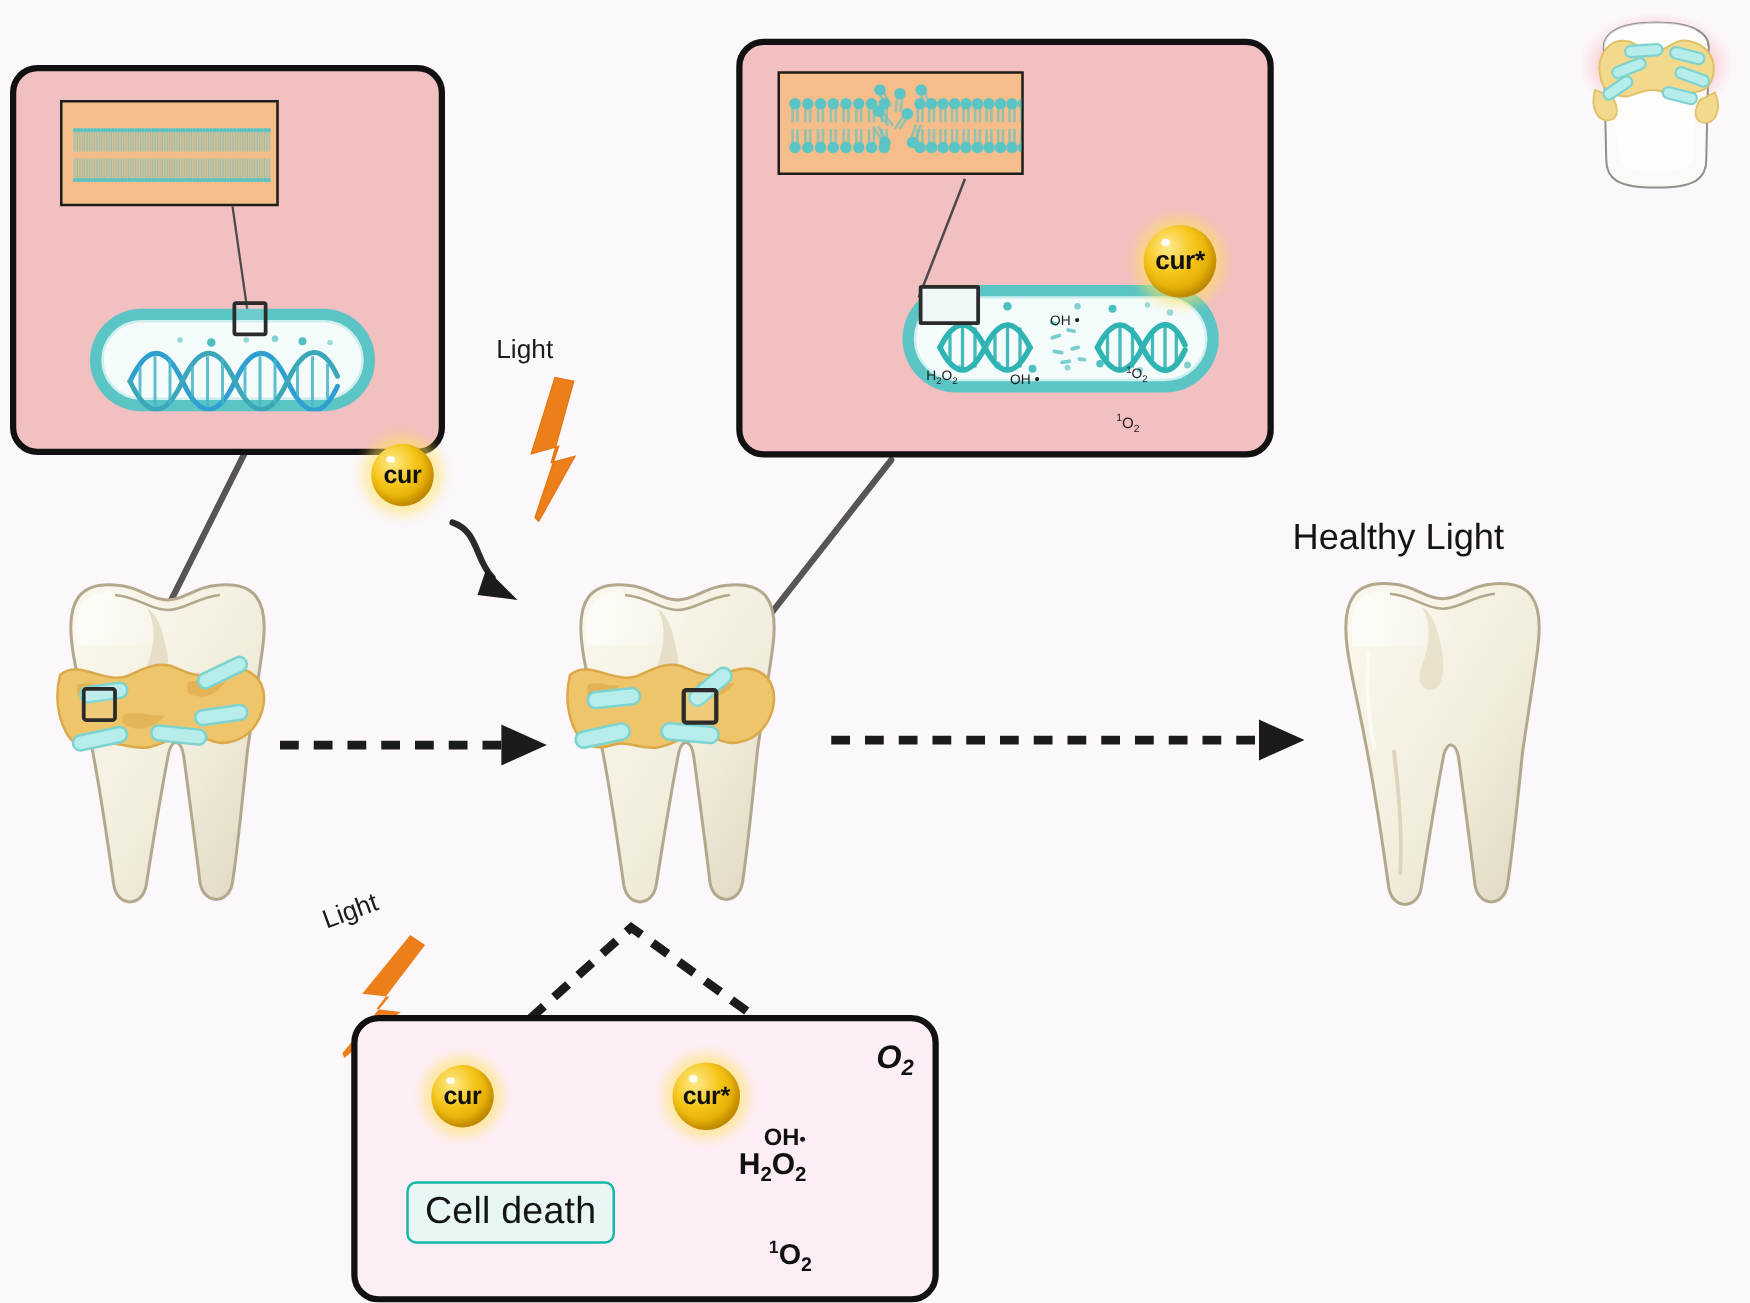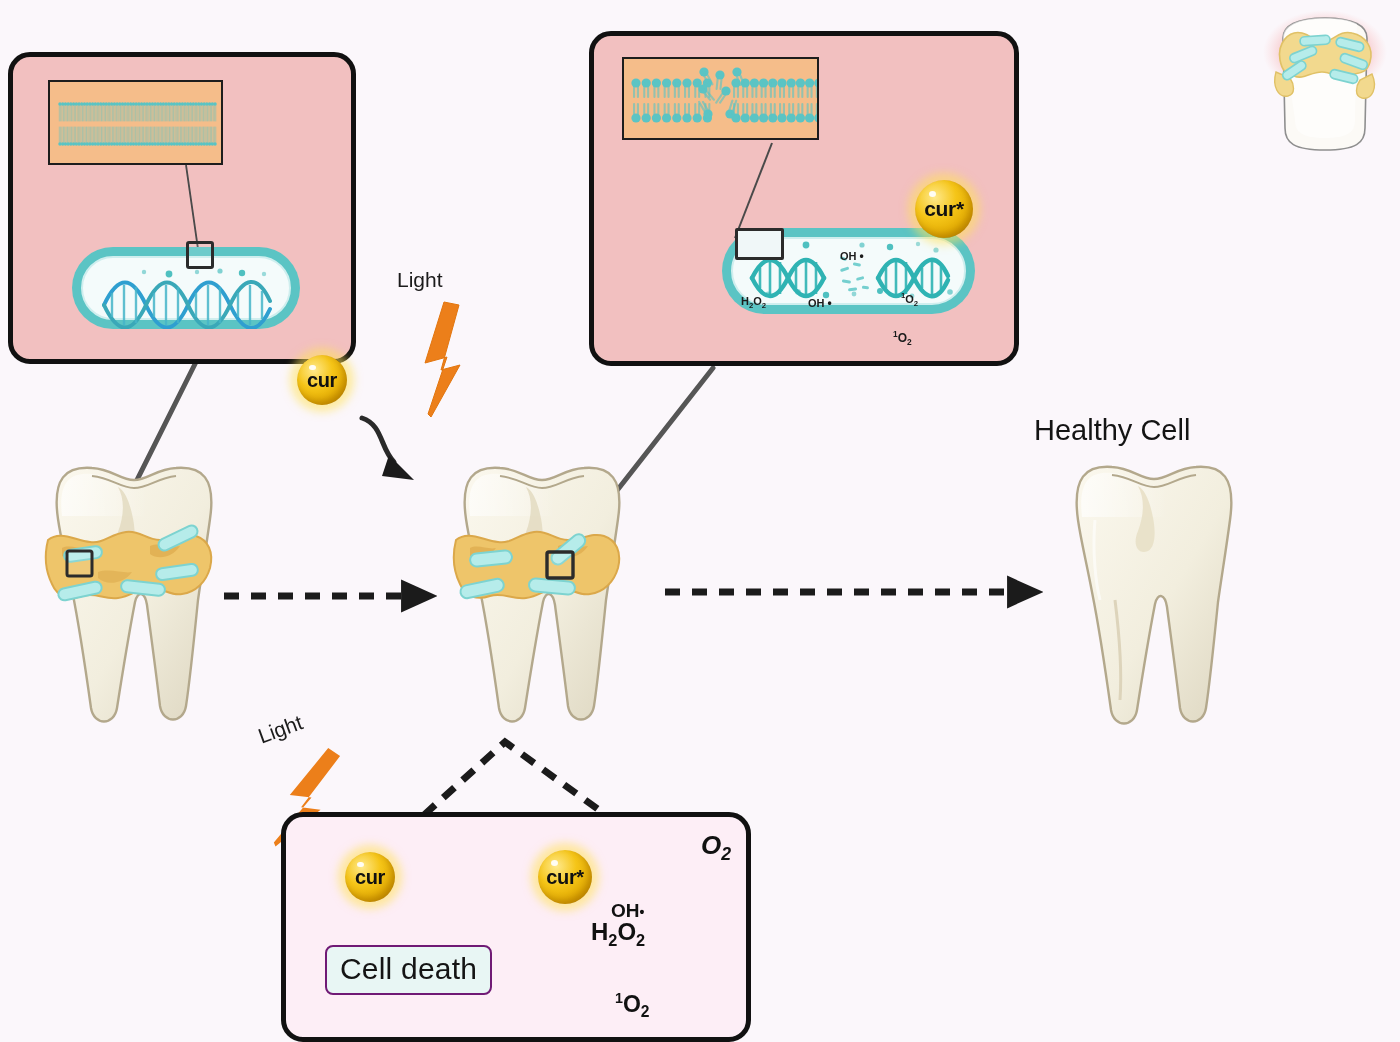--- a/index.html
+++ b/index.html
@@ -69,30 +69,30 @@
   
   #panel-mechanism{
     position:absolute;left:281px;top:812px;width:470px;height:230px;
     background:#fdeef6;border:5px solid #111;
     border-top-left-radius:22px;border-top-right-radius:22px;
     border-bottom-left-radius:22px;border-bottom-right-radius:22px;
     box-sizing:border-box;
   }
   .celldeath{
     position:absolute;left:325px;top:945px;
-    background:#e8f6f4;border:2px solid #701a75;border-radius:8px;
+    background:#e8f6f4;border:2px solid #14b8a6;border-radius:8px;
     padding:5px 13px 7px 13px;
     font-size:30px;color:#141414;letter-spacing:.2px;
   }
   .chem{position:absolute;font-weight:700;color:#111;white-space:nowrap;}
   .chem sub{font-size:.68em;}
   .chem sup{font-size:.62em;}
 
   
-  .ros{position:absolute;font-weight:700;color:#1b1b1b;font-size:11px;white-space:nowrap;}
+  .ros{position:absolute;font-weight:400;color:#1b1b1b;font-size:11px;white-space:nowrap;}
   .ros sub{font-size:.7em;}
   .ros sup{font-size:.7em;}
 
   
   #healthy-tooth-label{
     position:absolute;left:1034px;top:414px;
     font-size:29px;color:#141414;white-space:nowrap;
   }
 
   .hl-square{
@@ -900,21 +900,21 @@
   <div class="ros" style="left:901px;top:291px;"><sup>1</sup>O<sub>2</sub></div>
   <div class="ros" style="left:893px;top:329px;font-size:12px;"><sup>1</sup>O<sub>2</sub></div>
 
   <div class="cur" id="cur-badge-after" style="left:915px;top:180px;width:58px;height:58px;font-size:21px;">
     <span>cur*</span>
   </div>
 
   <div class="label-light" style="left:397px;top:268px;">Light</div>
   <div class="label-light" style="left:255px;top:726px;transform:rotate(-20deg);transform-origin:left top;">Light</div>
 
-  <div id="healthy-tooth-label">Healthy Cell</div>
+  <div id="healthy-tooth-label">Healthy Light</div>
 
   <div id="panel-mechanism"></div>
 
   <div class="cur" style="left:345px;top:852px;width:50px;height:50px;font-size:20px;">
     <span>cur</span>
   </div>
   <div class="cur" style="left:538px;top:850px;width:54px;height:54px;font-size:20px;">
     <span>cur*</span>
   </div>
 

